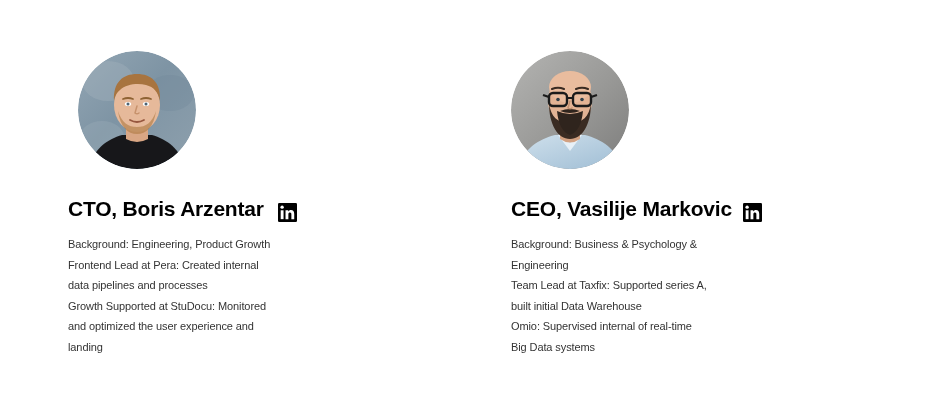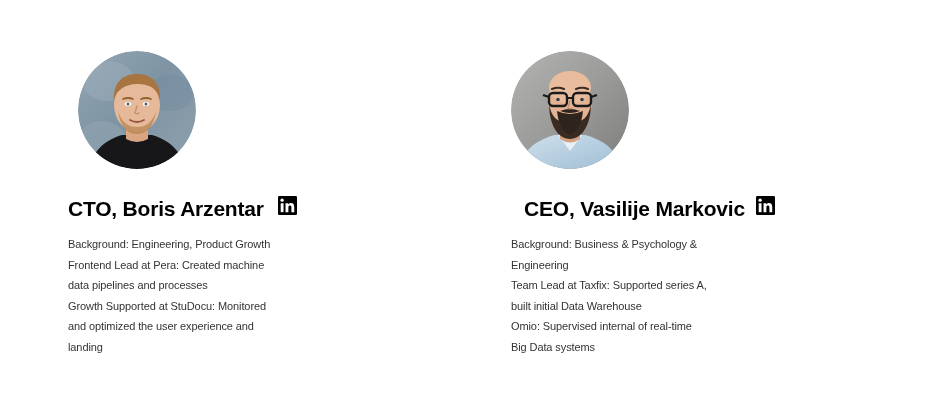--- a/index.html
+++ b/index.html
@@ -40,25 +40,25 @@
   .profile.left  .avatar { left: 10px; }
   .profile.right .avatar { left: 0px; }
   .avatar svg { display: block; width: 118px; height: 118px; }
 
   
   .headline {
     position: absolute;
     top: 196px;
     left: 0;
     display: flex;
-    align-items: flex-start;
+    align-items: flex-end;
     white-space: nowrap;
   }
   .profile.left .headline  { left: 0px; }
-  .profile.right .headline { left: 13px; }
+  .profile.right .headline { left: 0px; }
   .headline .name {
     font-size: 21px;
     font-weight: bold;
     color: #000000;
     letter-spacing: -0.2px;
     line-height: 26px;
   }
   .li-icon {
     display: inline-block;
     width: 19px;
@@ -139,21 +139,21 @@
           <rect x="0" y="0" width="24" height="24" rx="1.5" fill="#000000"></rect>
           <rect x="3.4" y="9.2" width="3.6" height="11.2" fill="#ffffff"></rect>
           <circle cx="5.2" cy="5.3" r="2.1" fill="#ffffff"></circle>
           <path d="M9.5 9.2 h3.45 v1.55 c0.62-1.05 1.85-1.85 3.45-1.85 c2.75 0 4.1 1.7 4.1 4.85 v6.65 h-3.6 v-6.0 c0-1.5-0.55-2.4-1.85-2.4 c-1.25 0-1.95 0.85-1.95 2.4 v6.0 H9.5 Z" fill="#ffffff"></path>
         </svg>
       </a>
     </div>
 
     <div class="bio">
       <span class="line">Background: Engineering, Product Growth</span>
-      <span class="line">Frontend Lead at Pera: Created machine</span>
+      <span class="line">Frontend Lead at Pera: Created internal</span>
       <span class="line">data pipelines and processes</span>
       <span class="line">Growth Supported at StuDocu: Monitored</span>
       <span class="line">and optimized the user experience and</span>
       <span class="line">landing</span>
     </div>
   </div>
 
   <div class="profile right">
 
     <div class="avatar">

